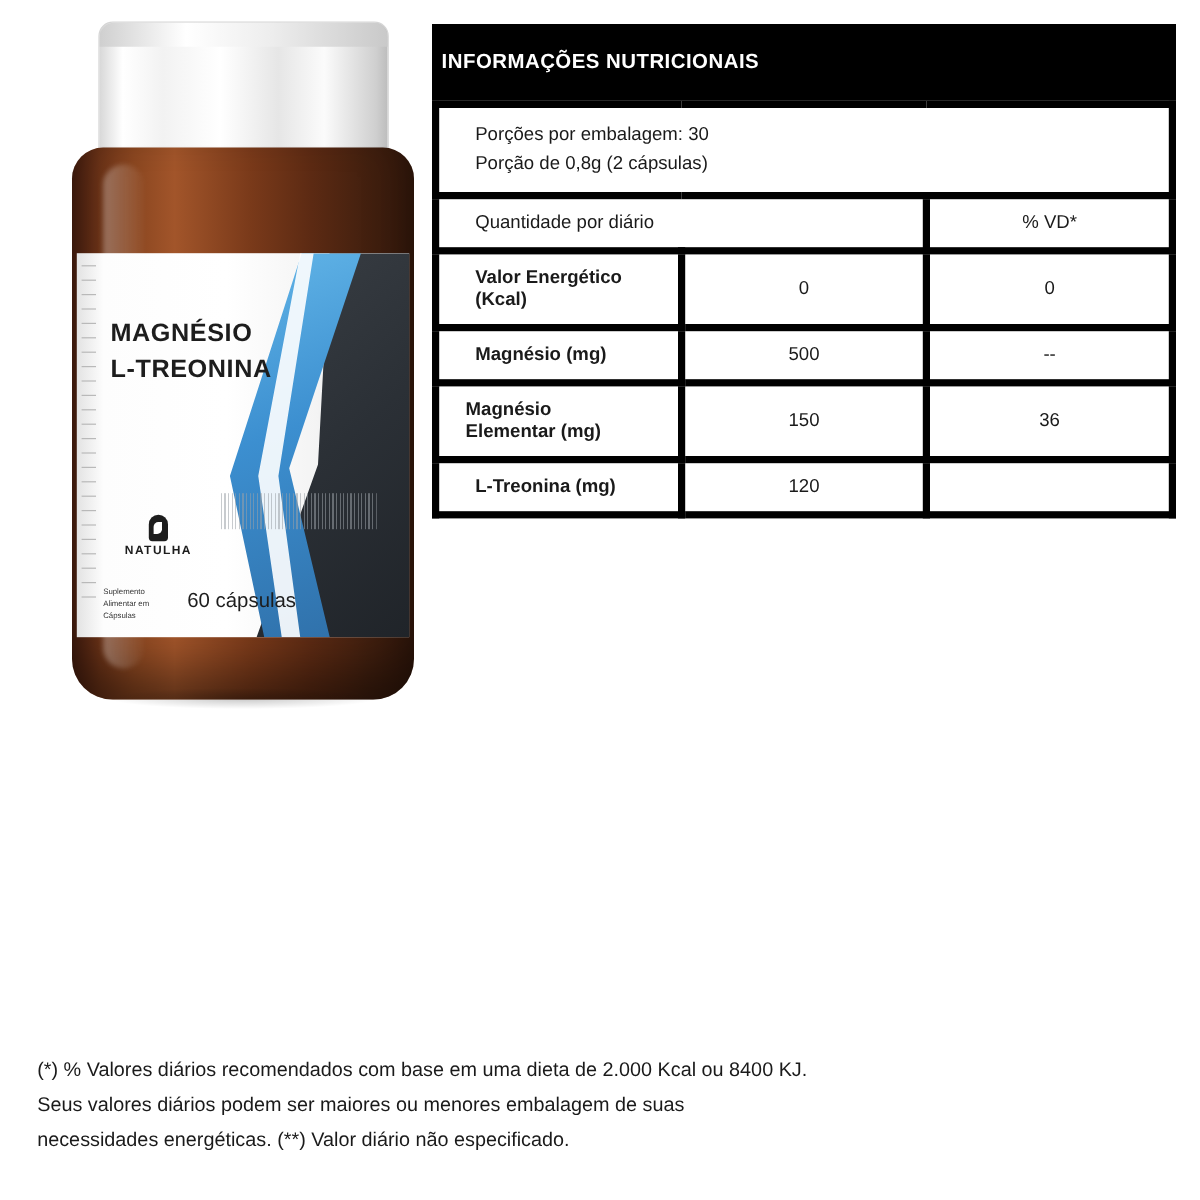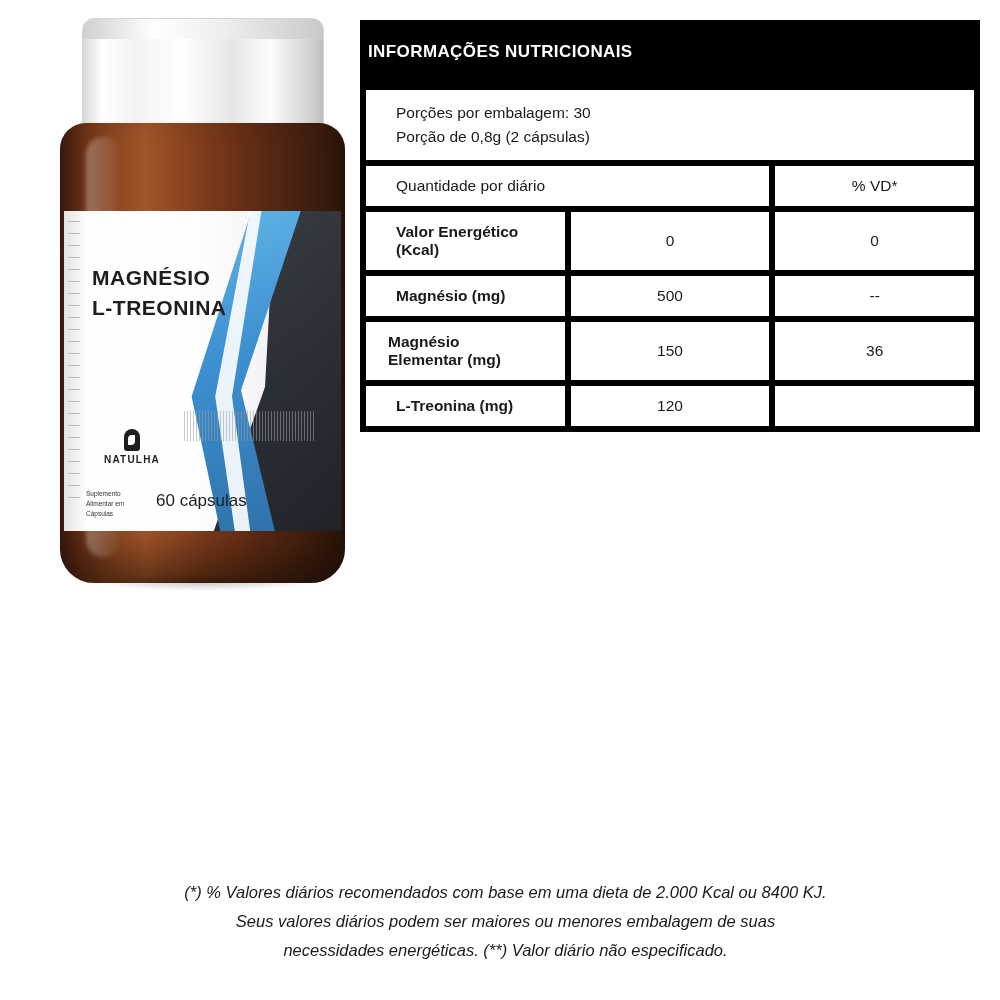--- a/index.html
+++ b/index.html
@@ -264,28 +264,27 @@
   }
   td.vd {
     text-align: center;
     width: 100px;
   }
   .row-tall td { padding-top: 15px; padding-bottom: 15px; }
 
   
   .footnote {
     position: absolute;
-    left: 41px;
+    left: 31px;
     right: 30px;
     top: 878px;
-    text-align: center;
+    text-align: left;
     font-size: 16.5px;
     line-height: 1.75;
     color: #1a1a1a;
-    font-style: italic;
   }
 </style>
 </head>
 <body>
 
 <div class="product-panel">
   <div class="bottle">
 
     <div class="cap">
       <div class="cap-top"></div>

